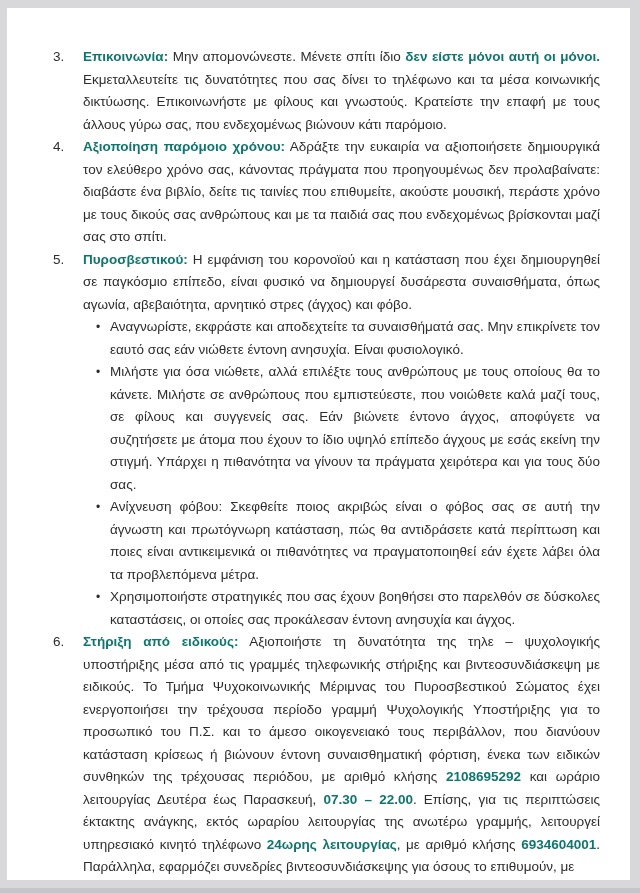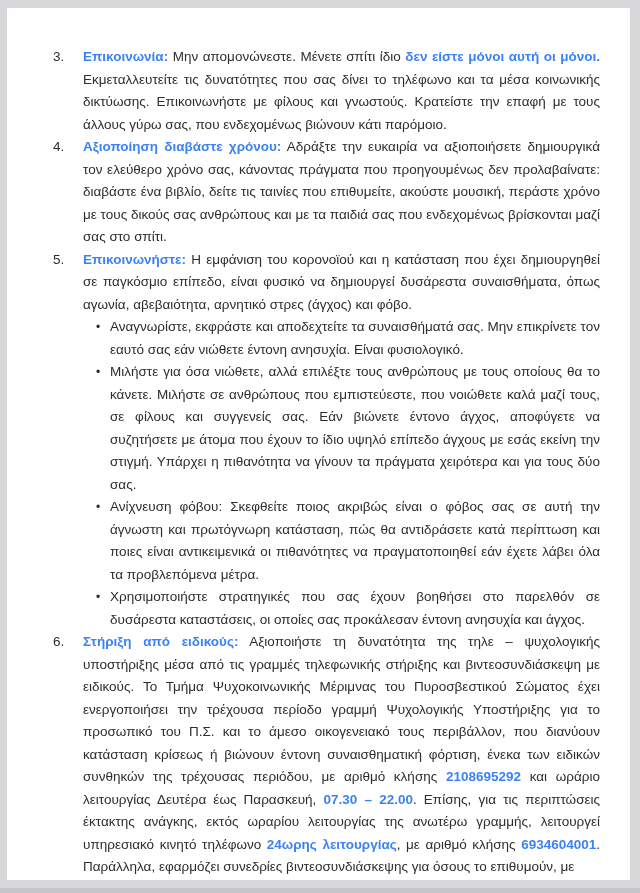--- a/index.html
+++ b/index.html
@@ -53,55 +53,55 @@
     box-sizing: border-box;
     font-size: 12px;
   }
   .body {
     flex: 1 1 auto;
     text-align: justify;
     text-justify: inter-word;
   }
   .body b {
     font-weight: 700;
-    color: #3b82f6;
+    color: #0f766e;
   }
 </style>
 </head>
 <body>
 
 <div class="page">
   <div class="content">
       <div class="item numbered">
     <span class="marker num">3.</span>
     <span class="body"><b>Επικοινωνία:</b><span> Μην απομονώνεστε. Μένετε σπίτι ίδιο </span><b>δεν είστε μόνοι αυτή οι μόνοι.</b><span> Εκμεταλλευτείτε τις δυνατότητες που σας δίνει το τηλέφωνο και τα μέσα κοινωνικής δικτύωσης. Επικοινωνήστε με φίλους και γνωστούς. Κρατείστε την επαφή με τους άλλους γύρω σας, που ενδεχομένως βιώνουν κάτι παρόμοιο.</span></span>
   </div>
       <div class="item numbered">
     <span class="marker num">4.</span>
-    <span class="body"><b>Αξιοποίηση διαβάστε χρόνου:</b><span> Αδράξτε την ευκαιρία να αξιοποιήσετε δημιουργικά τον ελεύθερο χρόνο σας, κάνοντας πράγματα που προηγουμένως δεν προλαβαίνατε: διαβάστε ένα βιβλίο, δείτε τις ταινίες που επιθυμείτε, ακούστε μουσική, περάστε χρόνο με τους δικούς σας ανθρώπους και με τα παιδιά σας που ενδεχομένως βρίσκονται μαζί σας στο σπίτι.</span></span>
+    <span class="body"><b>Αξιοποίηση παρόμοιο χρόνου:</b><span> Αδράξτε την ευκαιρία να αξιοποιήσετε δημιουργικά τον ελεύθερο χρόνο σας, κάνοντας πράγματα που προηγουμένως δεν προλαβαίνατε: διαβάστε ένα βιβλίο, δείτε τις ταινίες που επιθυμείτε, ακούστε μουσική, περάστε χρόνο με τους δικούς σας ανθρώπους και με τα παιδιά σας που ενδεχομένως βρίσκονται μαζί σας στο σπίτι.</span></span>
   </div>
       <div class="item numbered">
     <span class="marker num">5.</span>
-    <span class="body"><b>Επικοινωνήστε:</b><span> Η εμφάνιση του κορονοϊού και η κατάσταση που έχει δημιουργηθεί σε παγκόσμιο επίπεδο, είναι φυσικό να δημιουργεί δυσάρεστα συναισθήματα, όπως αγωνία, αβεβαιότητα, αρνητικό στρες (άγχος) και φόβο.</span></span>
+    <span class="body"><b>Πυροσβεστικού:</b><span> Η εμφάνιση του κορονοϊού και η κατάσταση που έχει δημιουργηθεί σε παγκόσμιο επίπεδο, είναι φυσικό να δημιουργεί δυσάρεστα συναισθήματα, όπως αγωνία, αβεβαιότητα, αρνητικό στρες (άγχος) και φόβο.</span></span>
   </div>
       <div class="item bullet">
     <span class="marker dot">•</span>
     <span class="body"><span>Αναγνωρίστε, εκφράστε και αποδεχτείτε τα συναισθήματά σας. Μην επικρίνετε τον εαυτό σας εάν νιώθετε έντονη ανησυχία. Είναι φυσιολογικό.</span></span>
   </div>
       <div class="item bullet">
     <span class="marker dot">•</span>
     <span class="body"><span>Μιλήστε για όσα νιώθετε, αλλά επιλέξτε τους ανθρώπους με τους οποίους θα το κάνετε. Μιλήστε σε ανθρώπους που εμπιστεύεστε, που νοιώθετε καλά μαζί τους, σε φίλους και συγγενείς σας. Εάν βιώνετε έντονο άγχος, αποφύγετε να συζητήσετε με άτομα που έχουν το ίδιο υψηλό επίπεδο άγχους με εσάς εκείνη την στιγμή. Υπάρχει η πιθανότητα να γίνουν τα πράγματα χειρότερα και για τους δύο σας.</span></span>
   </div>
       <div class="item bullet">
     <span class="marker dot">•</span>
     <span class="body"><span>Ανίχνευση φόβου: Σκεφθείτε ποιος ακριβώς είναι ο φόβος σας σε αυτή την άγνωστη και πρωτόγνωρη κατάσταση, πώς θα αντιδράσετε κατά περίπτωση και ποιες είναι αντικειμενικά οι πιθανότητες να πραγματοποιηθεί εάν έχετε λάβει όλα τα προβλεπόμενα μέτρα.</span></span>
   </div>
       <div class="item bullet">
     <span class="marker dot">•</span>
-    <span class="body"><span>Χρησιμοποιήστε στρατηγικές που σας έχουν βοηθήσει στο παρελθόν σε δυσάρεστα καταστάσεις, οι οποίες σας προκάλεσαν έντονη ανησυχία και άγχος.</span></span>
+    <span class="body"><span>Χρησιμοποιήστε στρατηγικές που σας έχουν βοηθήσει στο παρελθόν σε δύσκολες καταστάσεις, οι οποίες σας προκάλεσαν έντονη ανησυχία και άγχος.</span></span>
   </div>
       <div class="item numbered">
     <span class="marker num">6.</span>
     <span class="body"><b>Στήριξη από ειδικούς:</b><span> Αξιοποιήστε τη δυνατότητα της τηλε – ψυχολογικής υποστήριξης μέσα από τις γραμμές τηλεφωνικής στήριξης και βιντεοσυνδιάσκεψη με ειδικούς. Το Τμήμα Ψυχοκοινωνικής Μέριμνας του Πυροσβεστικού Σώματος έχει ενεργοποιήσει την τρέχουσα περίοδο γραμμή Ψυχολογικής Υποστήριξης για το προσωπικό του Π.Σ. και το άμεσο οικογενειακό τους περιβάλλον, που διανύουν κατάσταση κρίσεως ή βιώνουν έντονη συναισθηματική φόρτιση, ένεκα των ειδικών συνθηκών της τρέχουσας περιόδου, με αριθμό κλήσης </span><b>2108695292</b><span> και ωράριο λειτουργίας Δευτέρα έως Παρασκευή, </span><b>07.30 – 22.00</b><span>. Επίσης, για τις περιπτώσεις έκτακτης ανάγκης, εκτός ωραρίου λειτουργίας της ανωτέρω γραμμής, λειτουργεί υπηρεσιακό κινητό τηλέφωνο </span><b>24ωρης λειτουργίας</b><span>, με αριθμό κλήσης </span><b>6934604001</b><span>. Παράλληλα, εφαρμόζει συνεδρίες βιντεοσυνδιάσκεψης για όσους το επιθυμούν, με</span></span>
   </div>
     </div>
 </div>
 <div class="page-gap"></div>
 
 </body></html>

